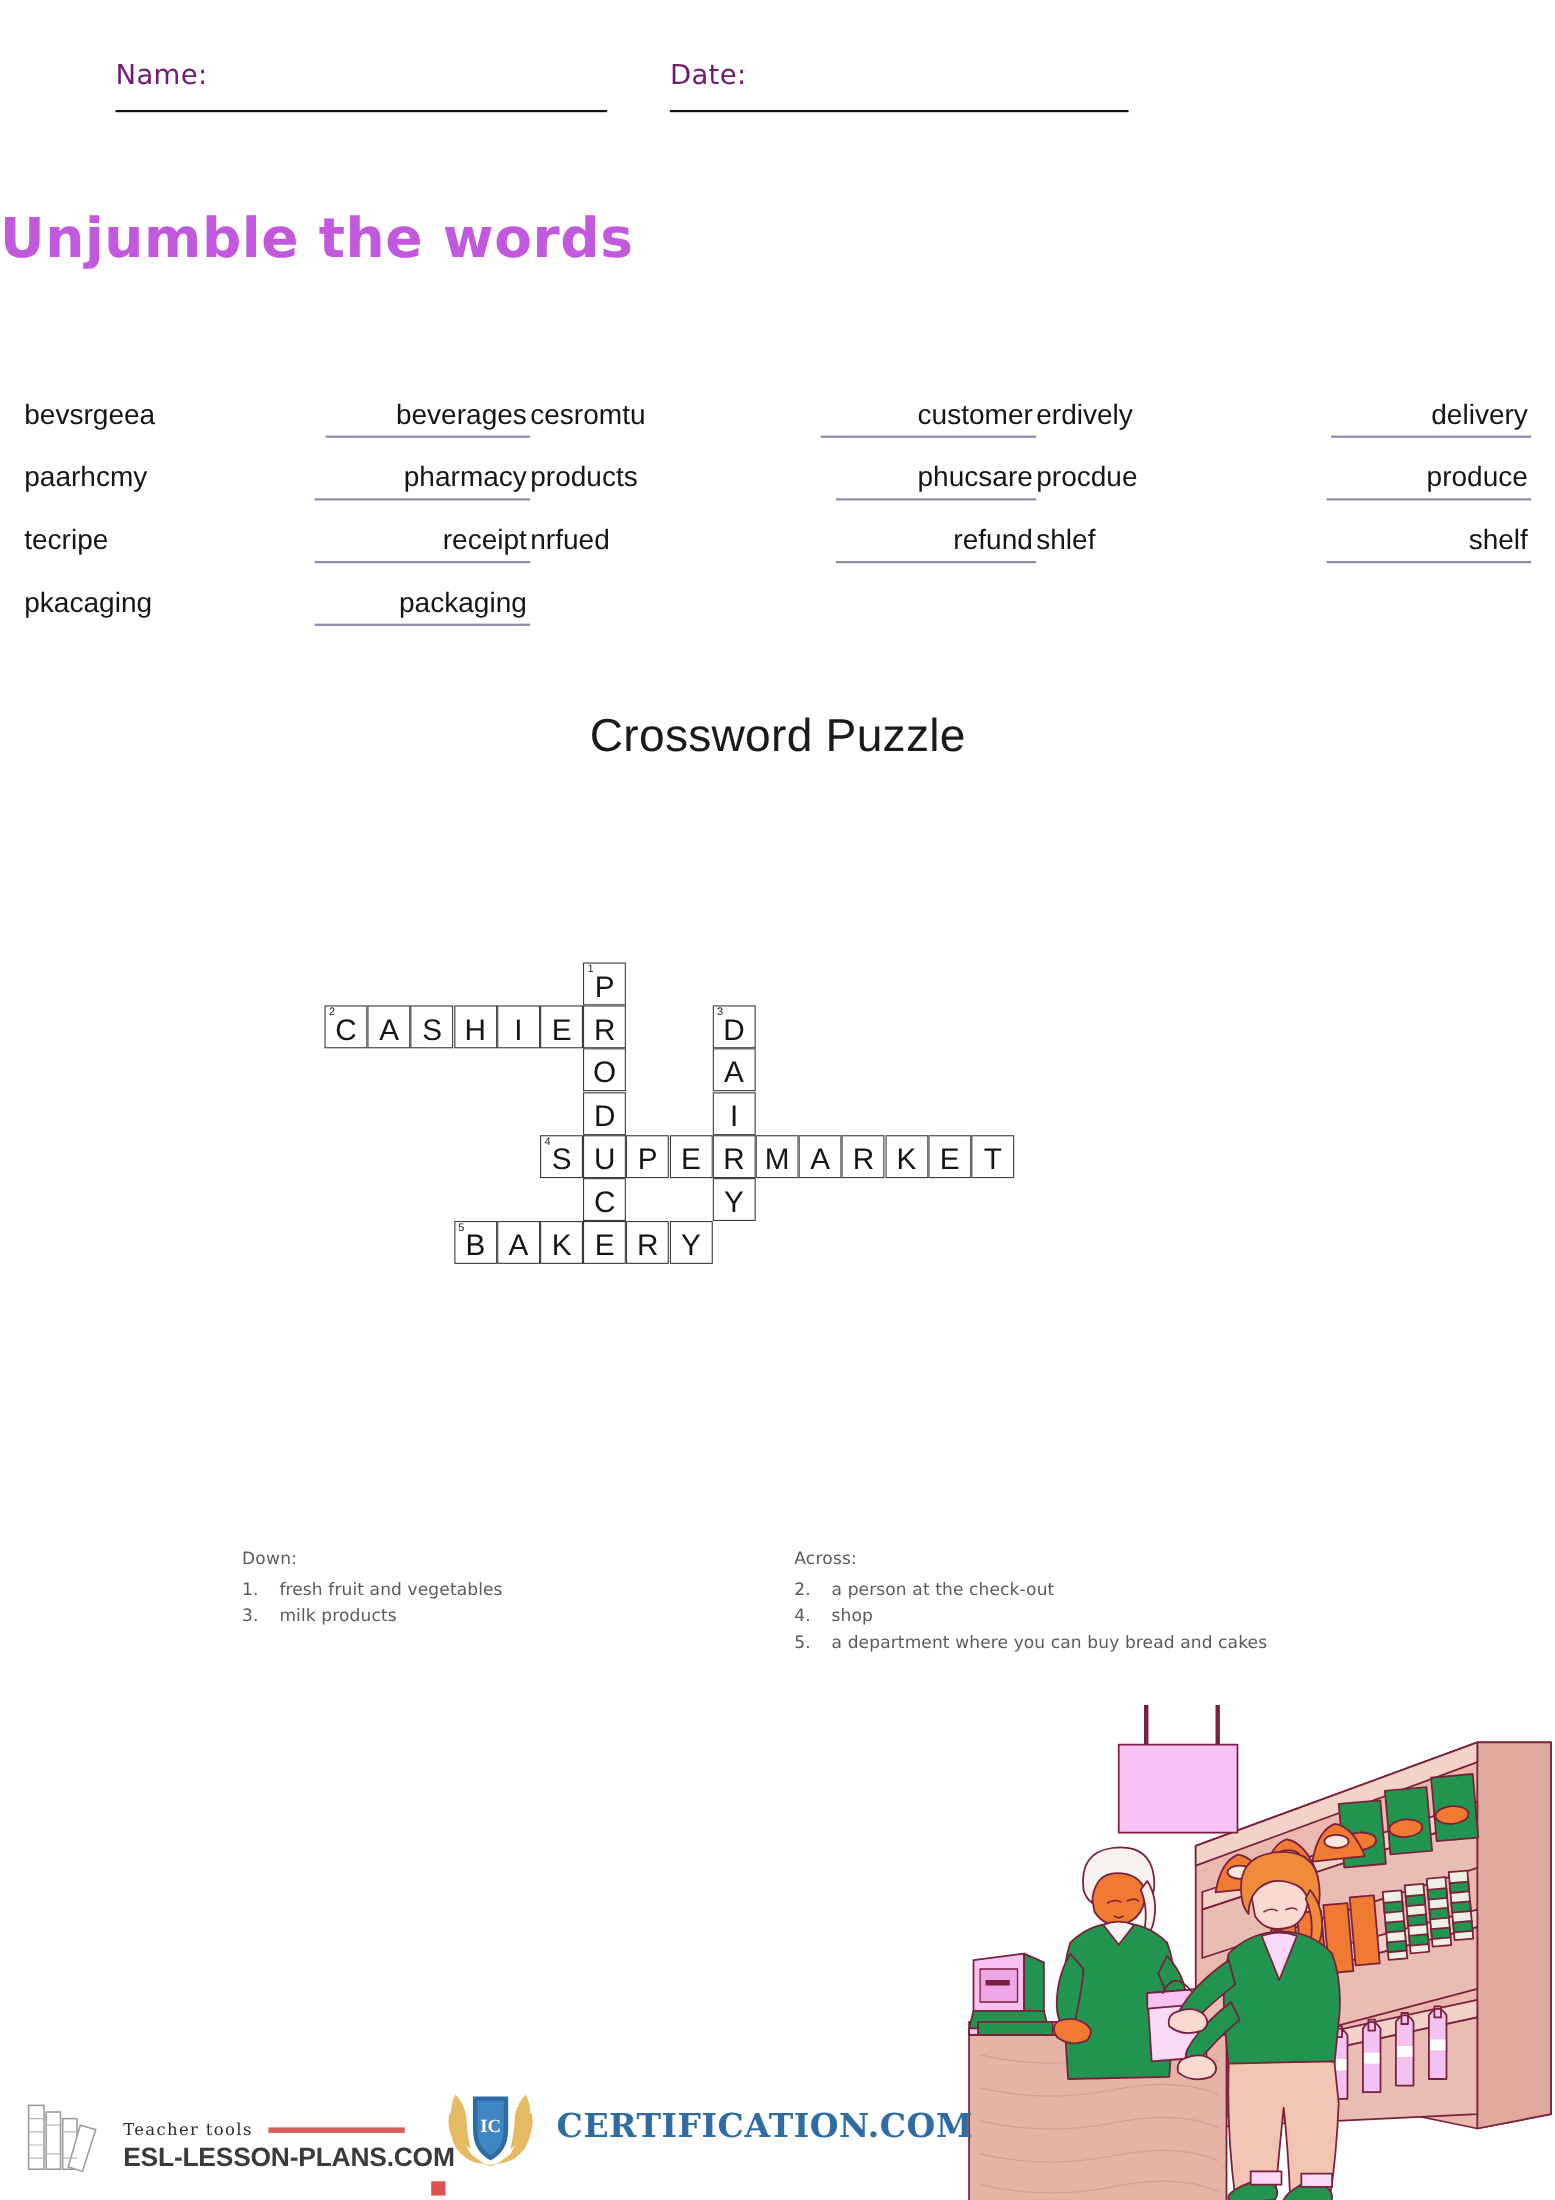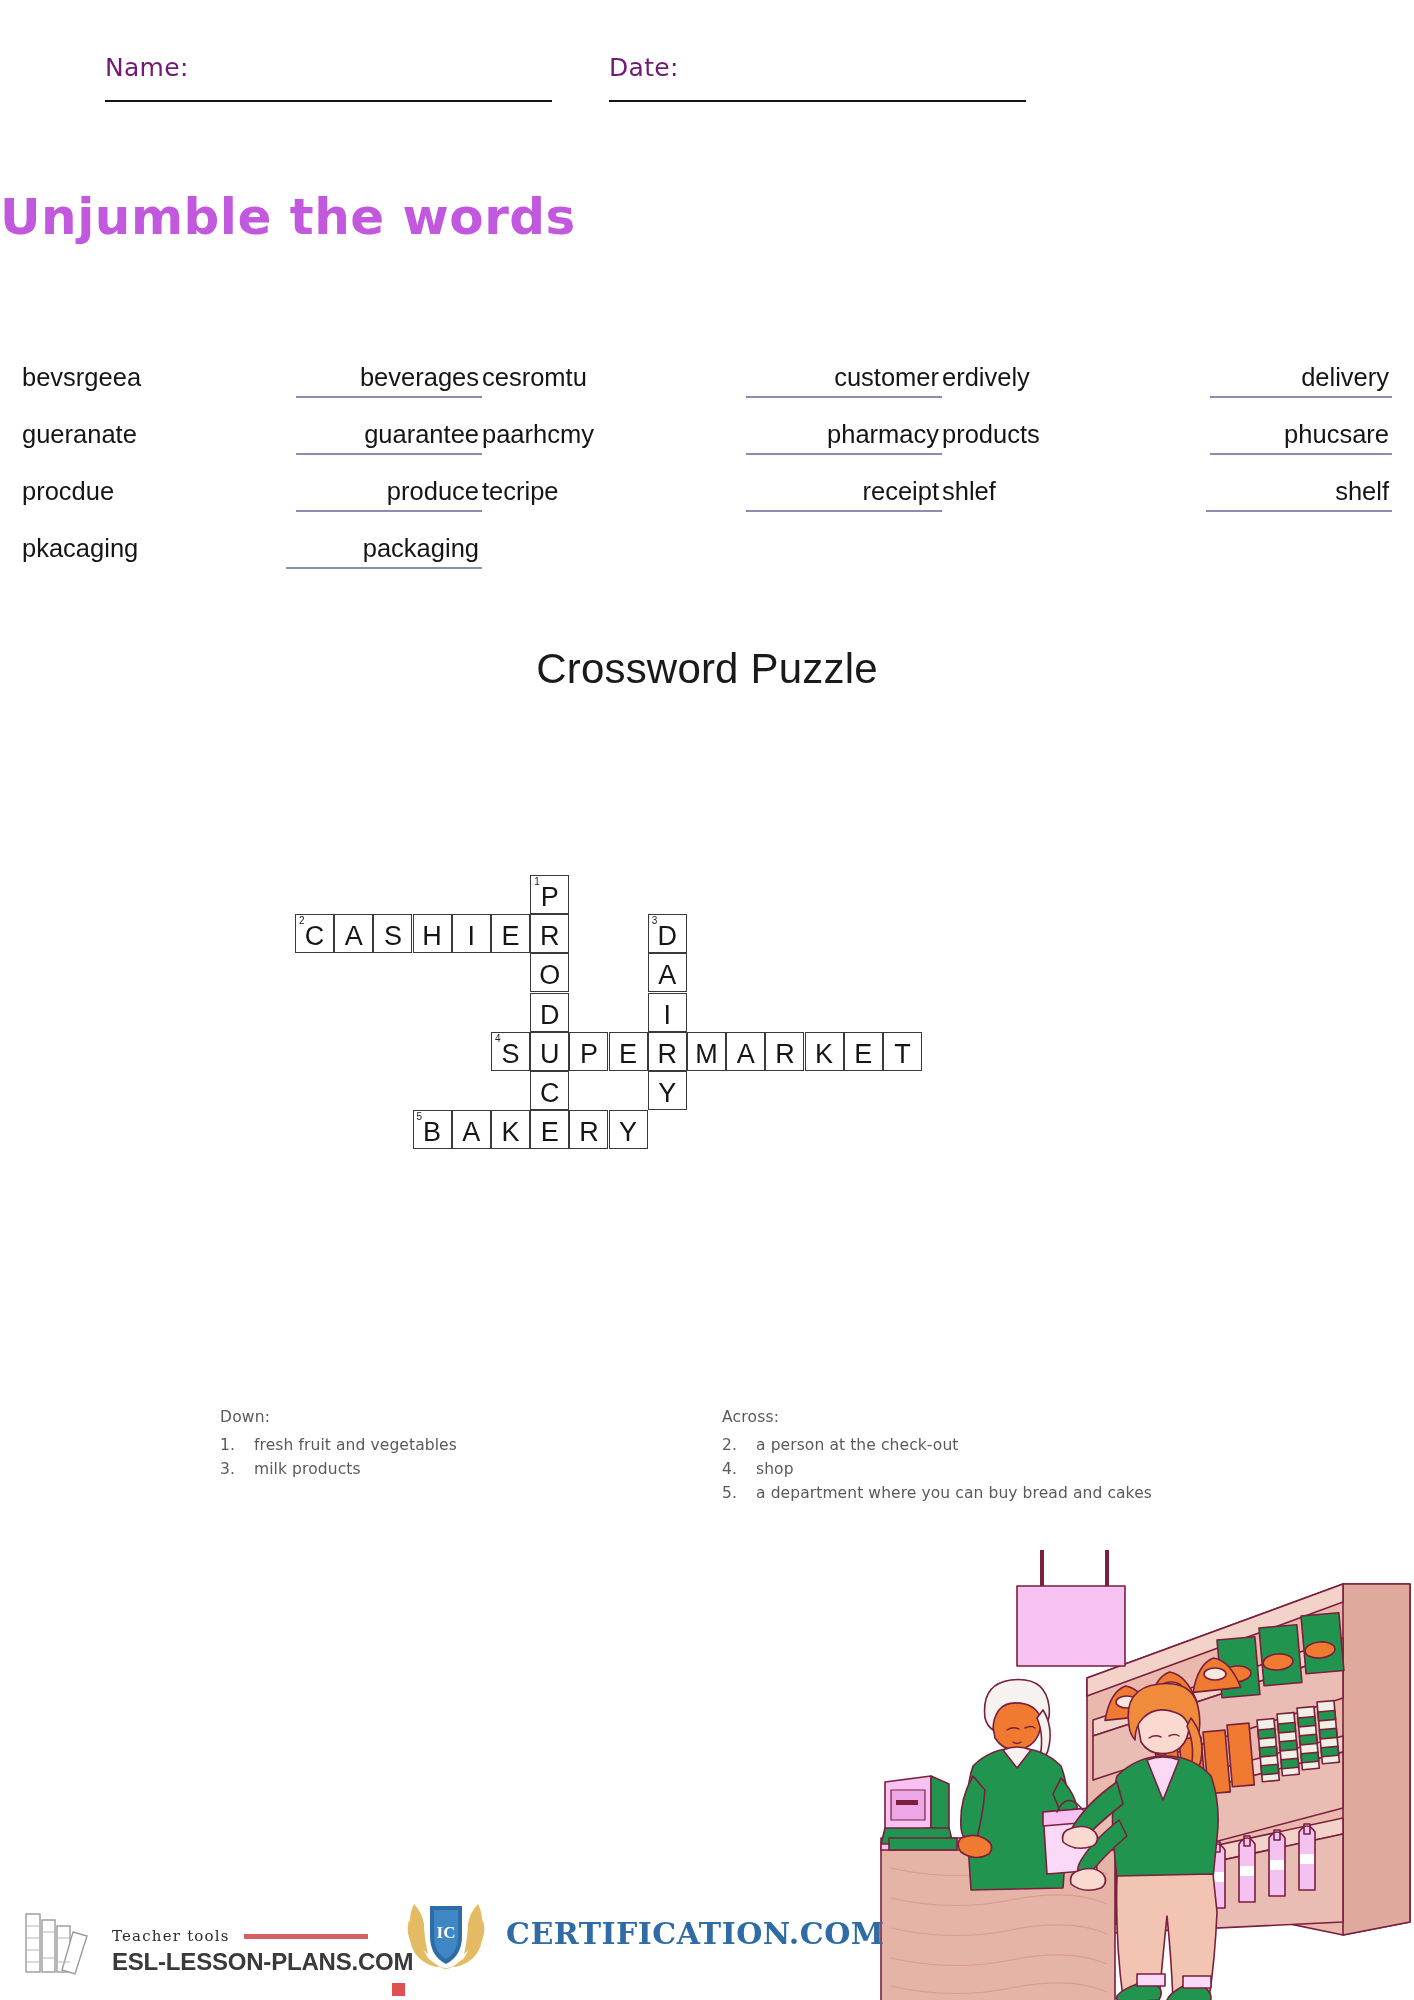--- a/index.html
+++ b/index.html
@@ -176,27 +176,20 @@
         <div class="uj-line"></div>
       </div>
     </div>
     <div class="uj-cell uj-col1">
       <div class="uj-jumble">erdively</div>
       <div class="uj-answer-wrap">
         <div class="uj-answer">delivery</div>
         <div class="uj-line"></div>
       </div>
     </div>
-    <div class="uj-cell uj-col2">
-      <div class="uj-jumble">gueranate</div>
-      <div class="uj-answer-wrap">
-        <div class="uj-answer">guarantee</div>
-        <div class="uj-line"></div>
-      </div>
-    </div>
     <div class="uj-cell uj-col3">
       <div class="uj-jumble">paarhcmy</div>
       <div class="uj-answer-wrap">
         <div class="uj-answer">pharmacy</div>
         <div class="uj-line"></div>
       </div>
     </div>
     <div class="uj-cell uj-col1">
       <div class="uj-jumble">products</div>
       <div class="uj-answer-wrap">
@@ -208,20 +201,27 @@
       <div class="uj-jumble">procdue</div>
       <div class="uj-answer-wrap">
         <div class="uj-answer">produce</div>
         <div class="uj-line"></div>
       </div>
     </div>
     <div class="uj-cell uj-col3">
       <div class="uj-jumble">tecripe</div>
       <div class="uj-answer-wrap">
         <div class="uj-answer">receipt</div>
+        <div class="uj-line"></div>
+      </div>
+    </div>
+    <div class="uj-cell uj-col1">
+      <div class="uj-jumble">nrfued</div>
+      <div class="uj-answer-wrap">
+        <div class="uj-answer">refund</div>
         <div class="uj-line"></div>
       </div>
     </div>
     <div class="uj-cell uj-col2">
       <div class="uj-jumble">shlef</div>
       <div class="uj-answer-wrap">
         <div class="uj-answer">shelf</div>
         <div class="uj-line"></div>
       </div>
     </div>

